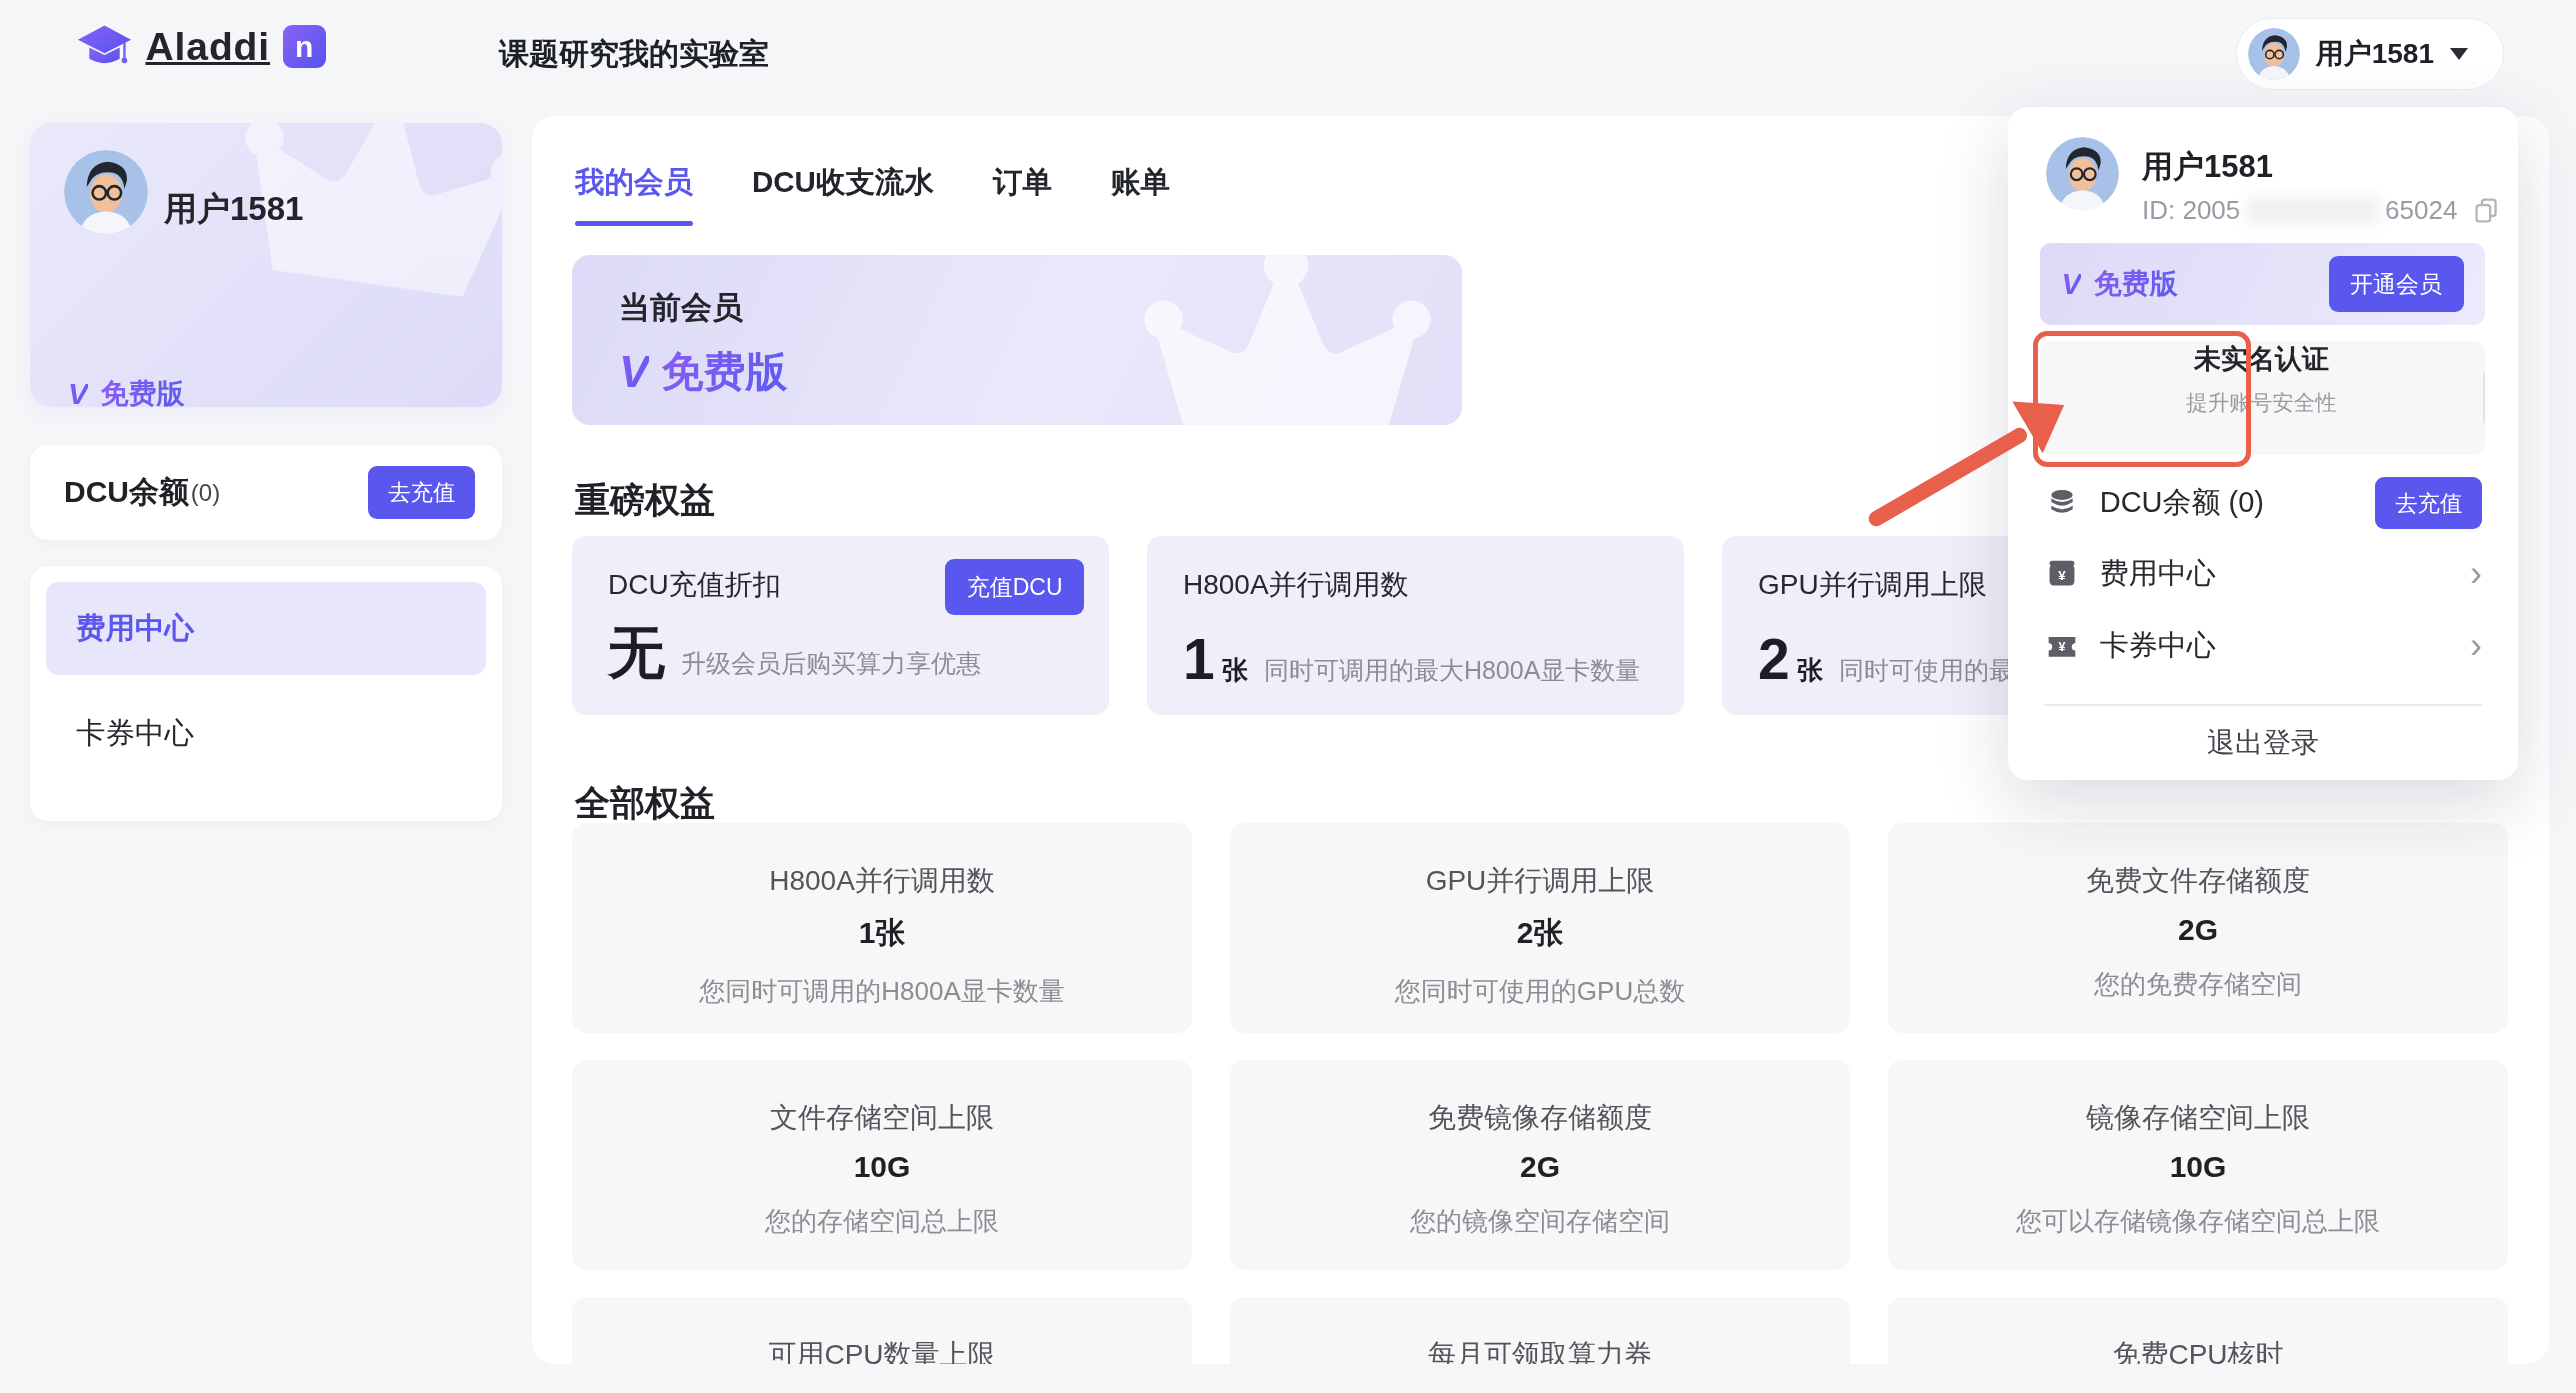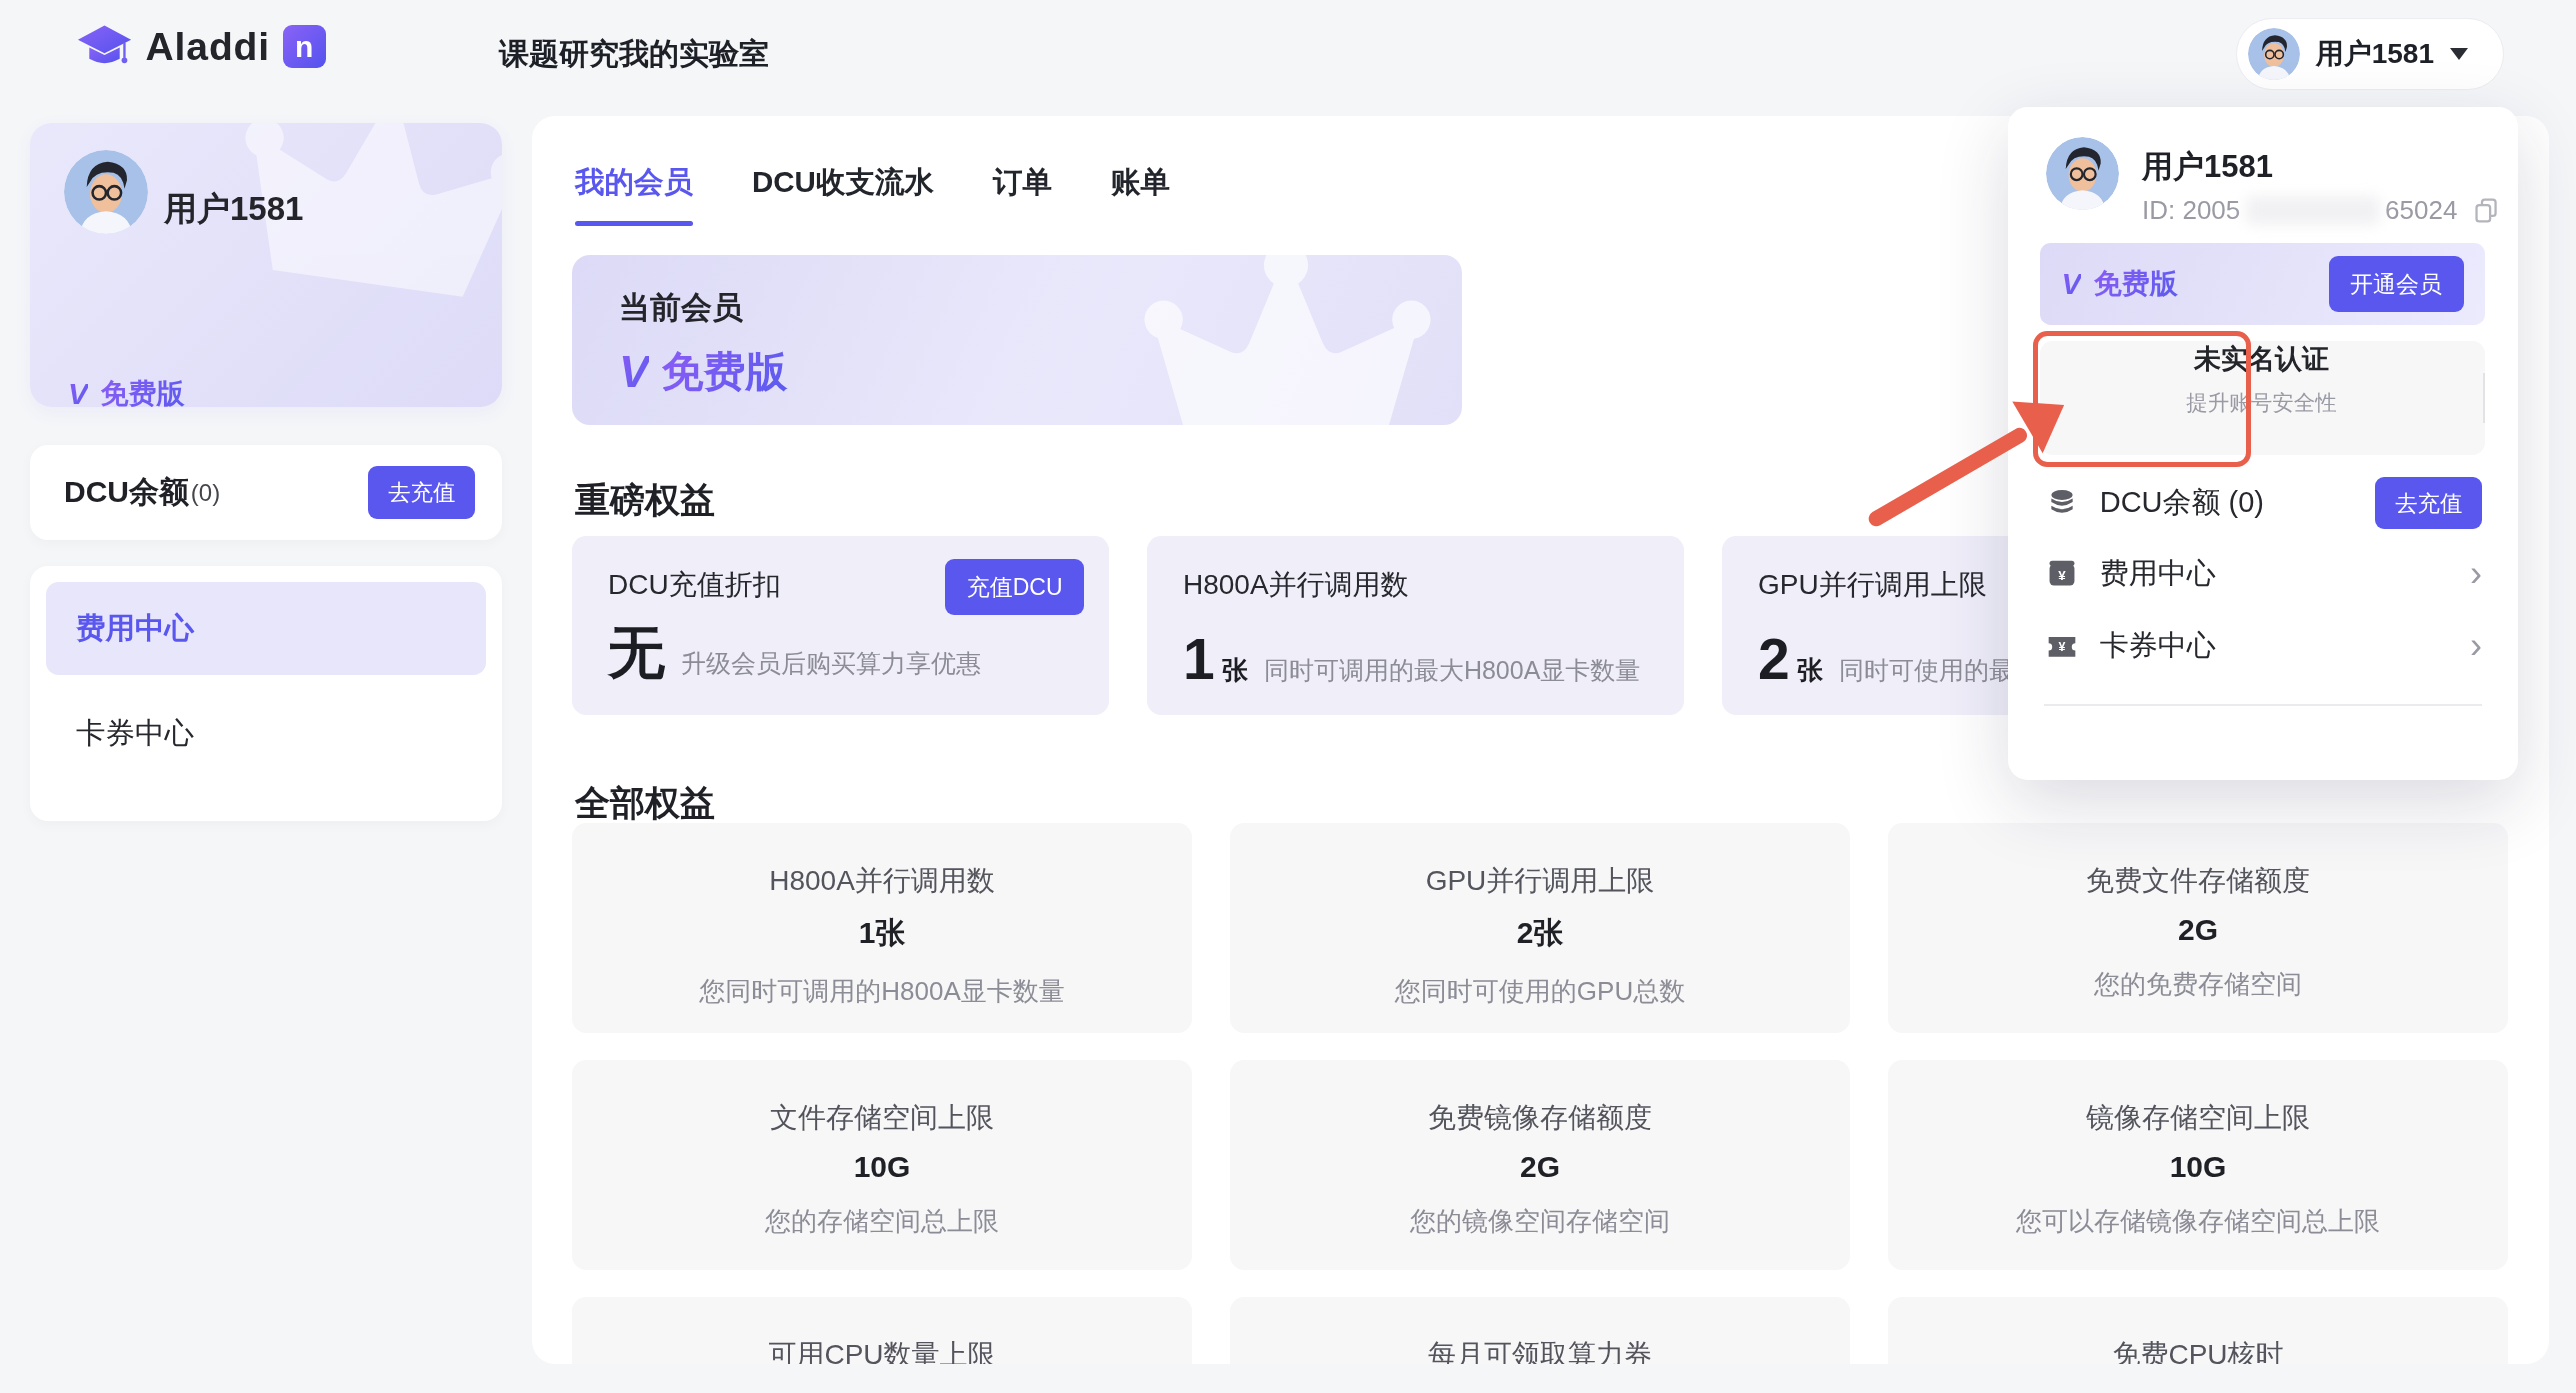--- a/index.html
+++ b/index.html
@@ -3,21 +3,21 @@
 <meta charset="utf-8">
 <style>
   * { margin:0; padding:0; box-sizing:border-box; }
   html,body { width:2576px; height:1394px; }
   body { font-family:"Liberation Sans","DejaVu Sans",sans-serif; background:#f5f6f8; color:#1e2127; }
   .page { position:relative; width:2576px; height:1394px; overflow:hidden; background:#f5f6f8; }
 
   
   .hdr { position:absolute; left:0; top:0; width:2576px; height:109px; }
   .logo { position:absolute; left:76px; top:23px; display:flex; align-items:center; gap:12.5px; }
-  .logo-text { font-size:39px; font-weight:800; color:#23252b; letter-spacing:0.9px; }
+  .logo-text { font-size:39px; font-weight:800; color:#23252b; letter-spacing:0.9px;text-decoration:underline; }
   .logo-badge { display:inline-flex; align-items:center; justify-content:center; width:43px; height:43px;
     border-radius:9px; background:linear-gradient(135deg,#8a63f6,#5452ee); color:#fff; font-size:30px; font-weight:800; }
   .hdr-nav { position:absolute; left:499px; top:0; height:109px; display:flex; align-items:center; }
   .hdr-nav span { font-size:30px; font-weight:700; color:#1d2026; cursor:pointer; }
   .hdr-links { position:absolute; right:358px; top:0; height:109px; display:flex; align-items:center; gap:43px; }
   .hdr-links span { font-size:26px; color:#3c3d45; cursor:pointer; }
   .user-pill { position:absolute; right:72px; top:18px; height:72px; min-width:268px; background:#fff;
     border:1.8px solid #ececf1; border-radius:39px; display:flex; align-items:center; gap:16px; padding:0 25px 0 10.7px; }
   .avatar { border-radius:50%; overflow:hidden; flex:none; }
   .user-pill .name { font-size:28px; font-weight:700; color:#1d2026; }
@@ -351,20 +351,21 @@
         <svg width="32" height="32" viewBox="0 0 36 36">
           <path d="M3 8 h30 v7 a4 4 0 0 0 0 8 v7 h-30 v-7 a4 4 0 0 0 0-8 Z" fill="#5d5e66"></path>
           <text x="18" y="24" text-anchor="middle" font-size="14" font-weight="bold" fill="#ffffff">¥</text>
         </svg>
       </span>
       <span class="rlbl">卡券中心</span>
       <span class="chev">›</span>
     </div>
 
     <div class="dd-div"></div>
+    <div class="dd-logout">退出登录</div>
   </div>
 
   <svg class="anno-arrow" width="224" height="161" viewBox="0 0 250 180">
     <line x1="18" y1="155" x2="178" y2="62" stroke="#e8604c" stroke-width="17" stroke-linecap="round"></line>
     <polygon points="228,28 204,82 170,24" fill="#e8604c"></polygon>
   </svg>
 
 </div>
 
 

